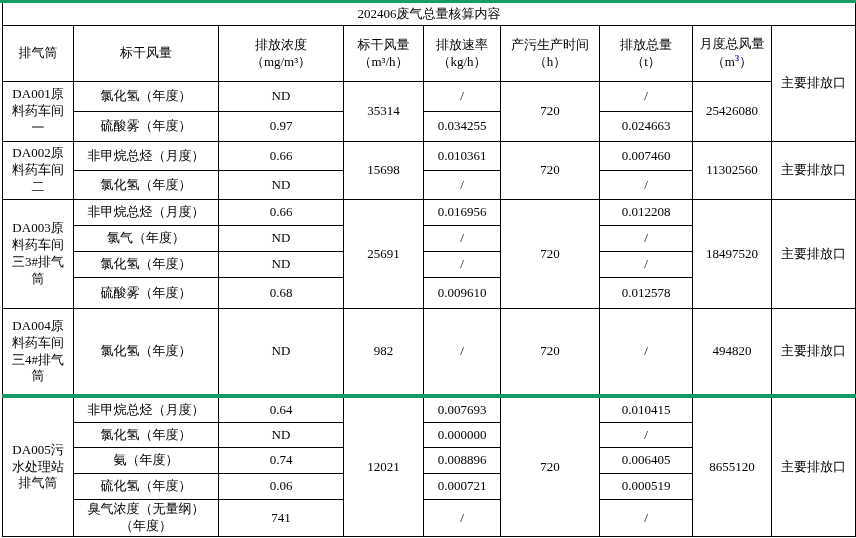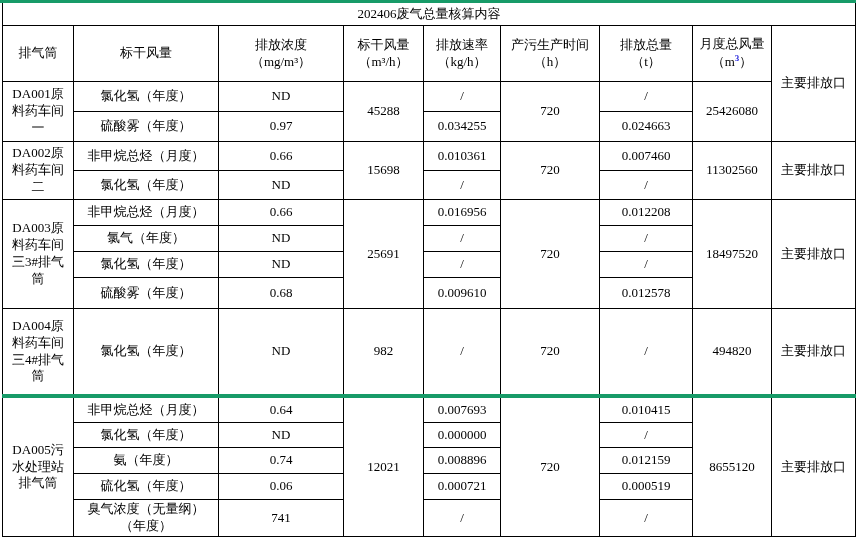--- a/index.html
+++ b/index.html
@@ -84,21 +84,21 @@
       <span>月度总风量</span>
       <span class="unit"><span>（m</span><span class="sup3" style="color:#2626DD;">3</span><span>）</span></span>
     </th>
     <td rowspan="3">主要排放口</td>
   </tr>
 
   <tr class="h30">
     <td rowspan="2">DA001原料药车间一</td>
     <td>氯化氢（年度）</td>
     <td>ND</td>
-    <td rowspan="2">45288</td>
+    <td rowspan="2">35314</td>
     <td>/</td>
     <td rowspan="2">720</td>
     <td>/</td>
     <td rowspan="2">25426080</td>
   </tr>
   <tr class="h30">
     <td>硫酸雾（年度）</td>
     <td>0.97</td>
     <td>0.034255</td>
     <td>0.024663</td>
@@ -178,21 +178,21 @@
   <tr class="h25">
     <td>氯化氢（年度）</td>
     <td>ND</td>
     <td>0.000000</td>
     <td>/</td>
   </tr>
   <tr class="h26">
     <td>氨（年度）</td>
     <td>0.74</td>
     <td>0.008896</td>
-    <td>0.012159</td>
+    <td>0.006405</td>
   </tr>
   <tr class="h26">
     <td>硫化氢（年度）</td>
     <td>0.06</td>
     <td>0.000721</td>
     <td>0.000519</td>
   </tr>
   <tr class="h37">
     <td>臭气浓度（无量纲）（年度）</td>
     <td>741</td>

